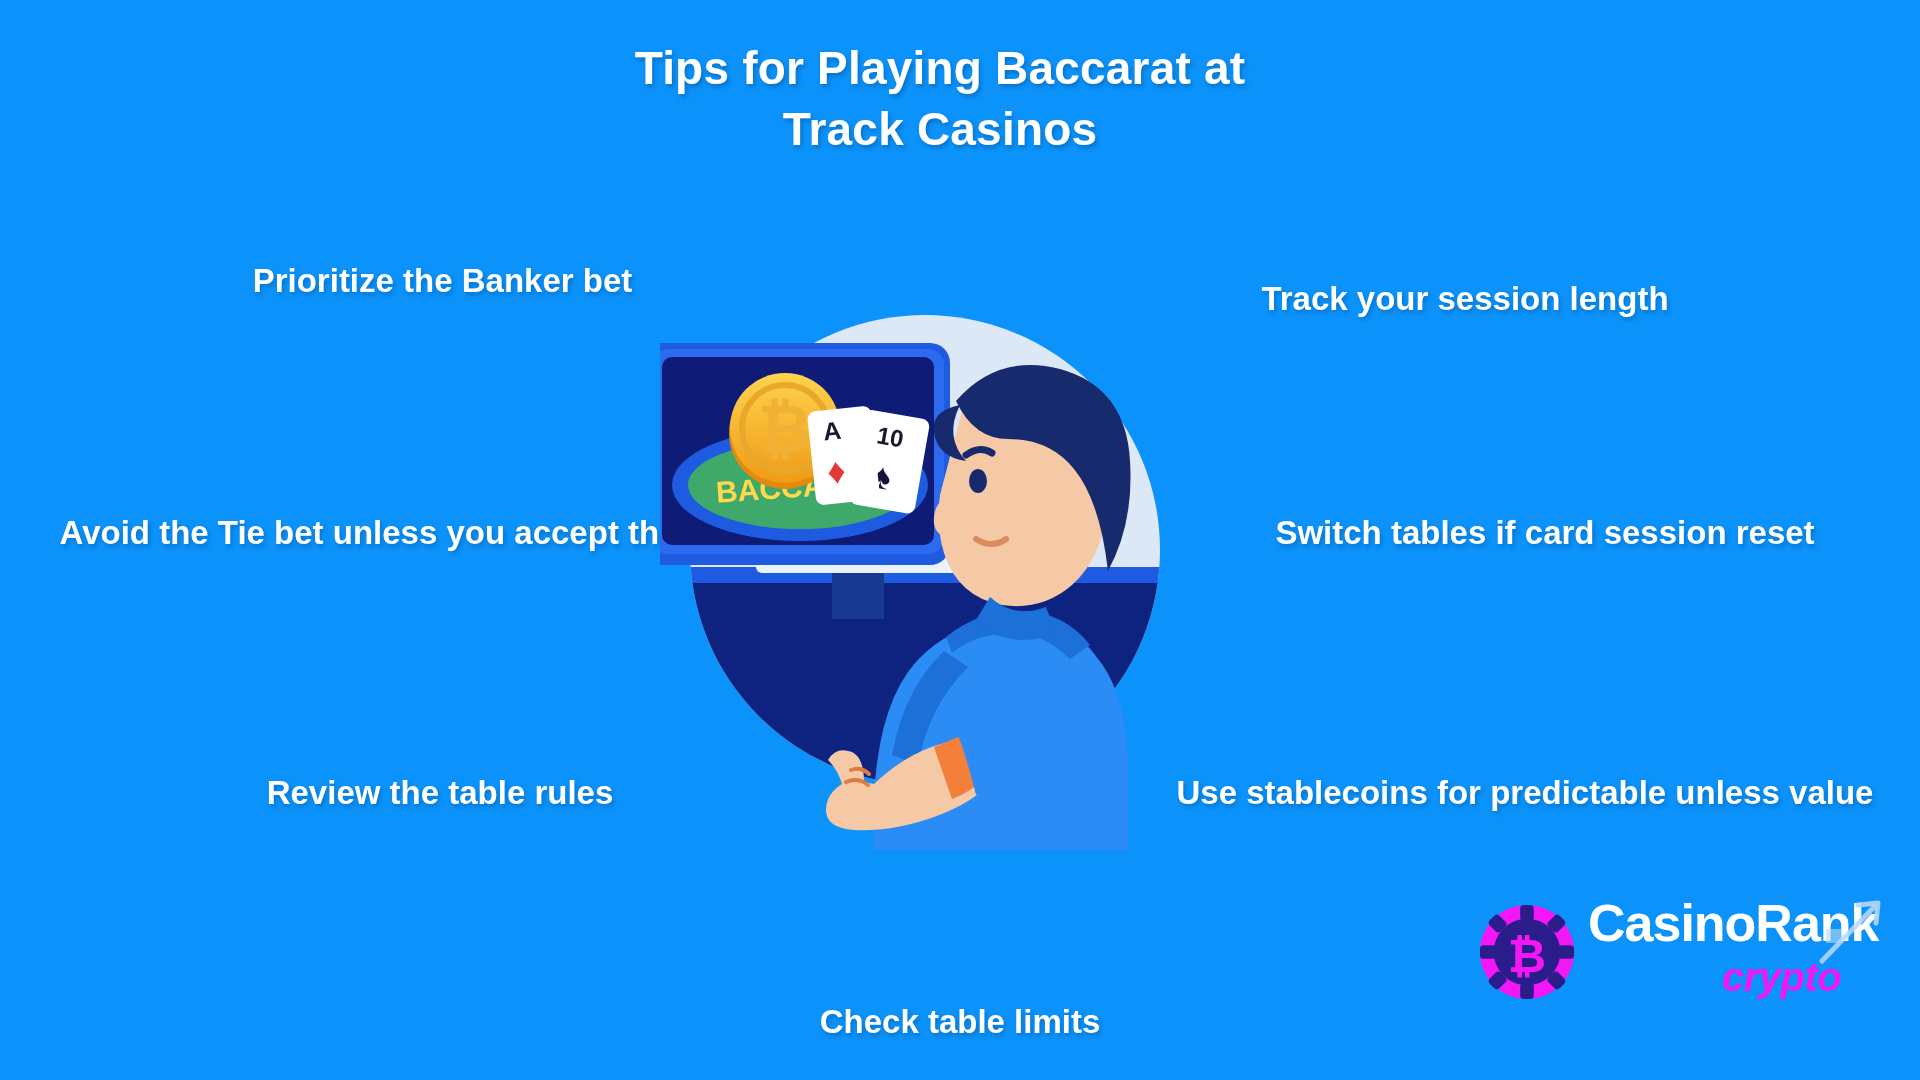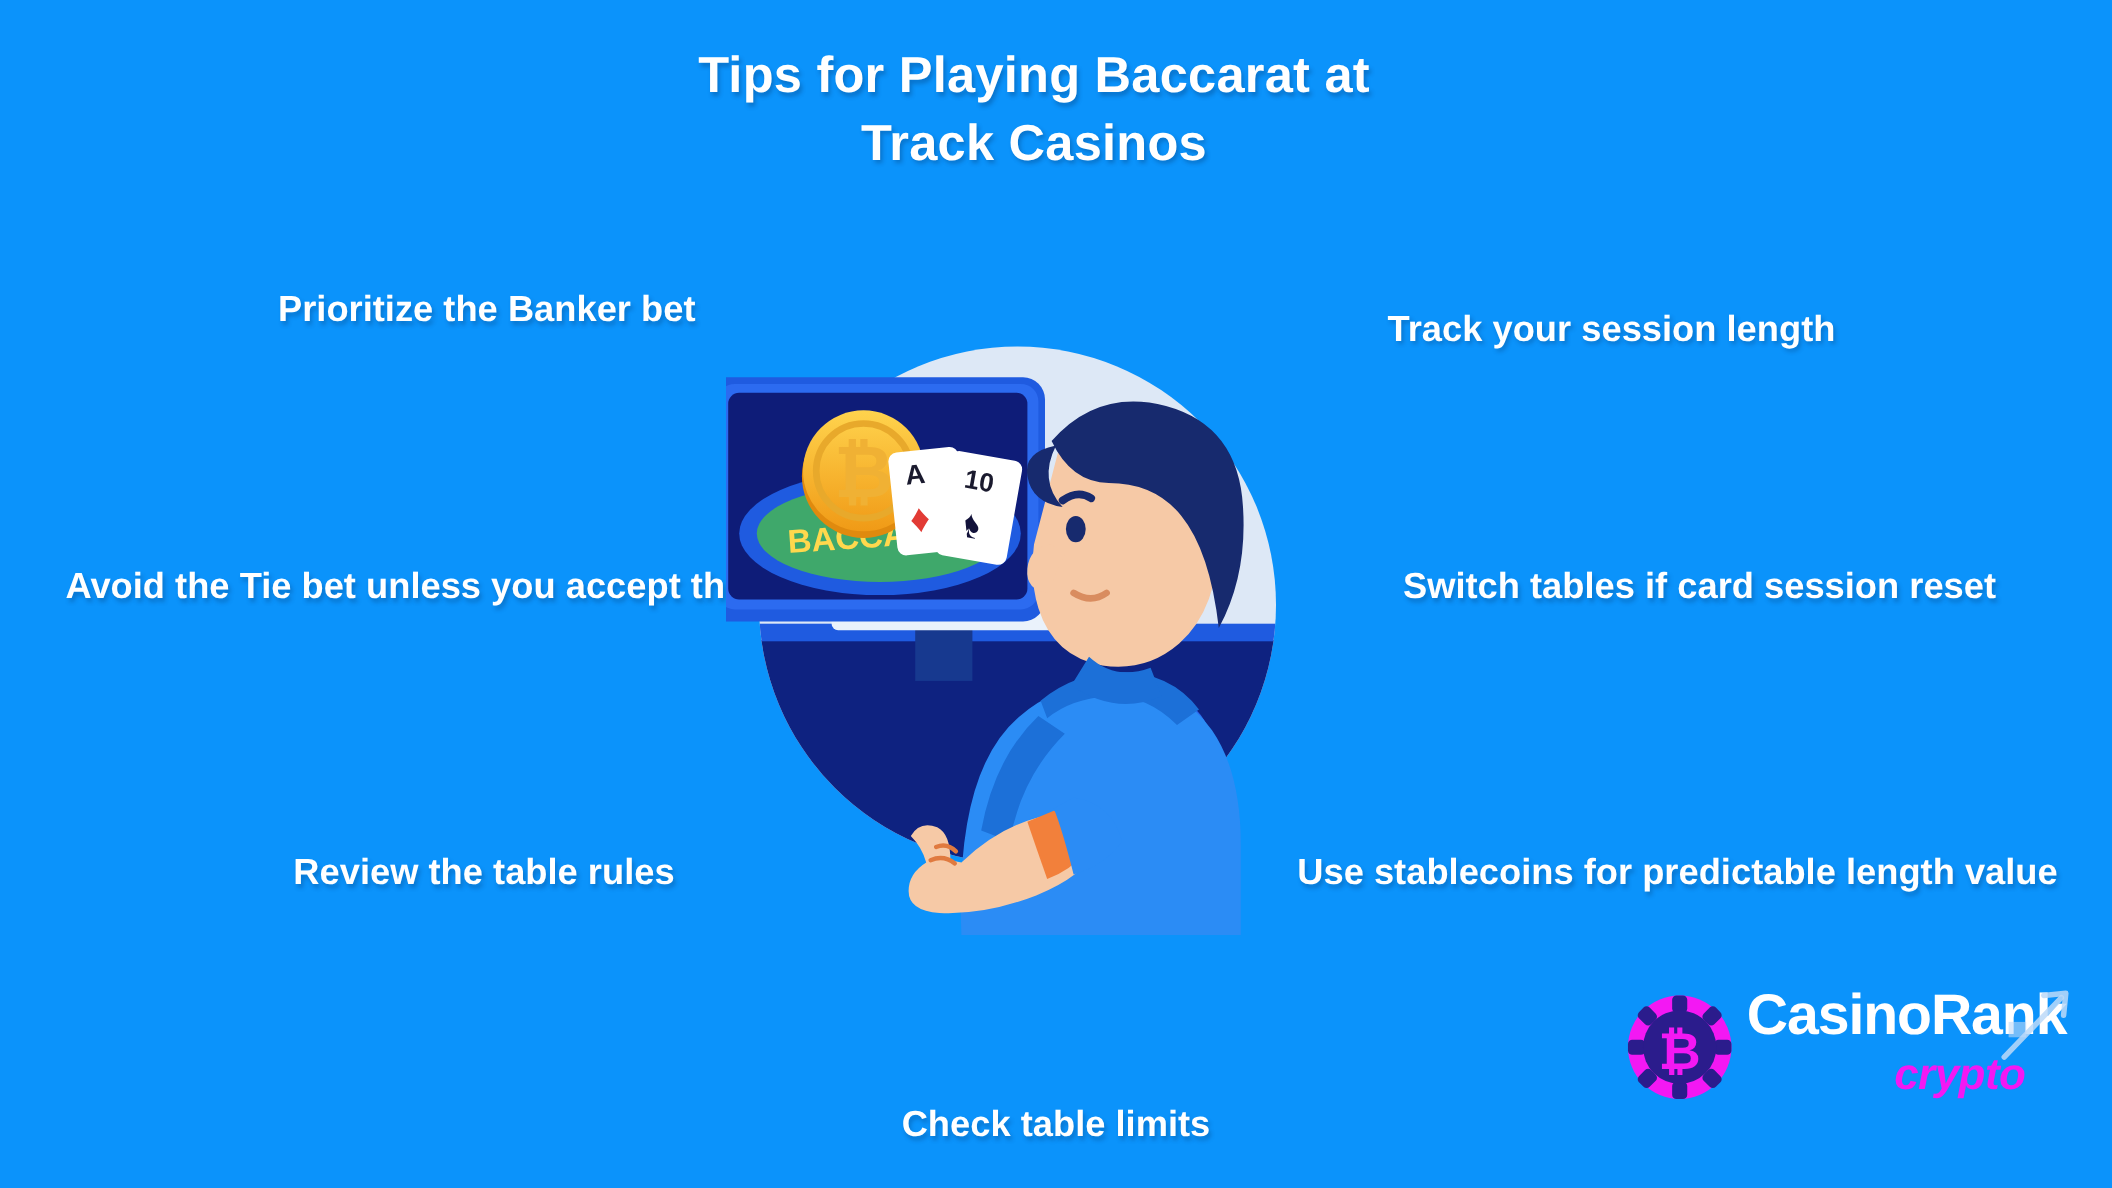--- a/index.html
+++ b/index.html
@@ -63,21 +63,21 @@
     <span>Tips for Playing Baccarat at</span>
     <span class="l2">Track Casinos</span>
   </div>
 
   <div class="tip" id="tip-banker">Prioritize the Banker bet</div>
   <div class="tip" id="tip-tie">Avoid the Tie bet unless you accept the risk</div>
   <div class="tip" id="tip-review">Review the table rules</div>
 
   <div class="tip" id="tip-session">Track your session length</div>
   <div class="tip" id="tip-switch">Switch tables if card session reset</div>
-  <div class="tip" id="tip-stable">Use stablecoins for predictable length value</div>
+  <div class="tip" id="tip-stable">Use stablecoins for predictable unless value</div>
 
   <div class="tip" id="tip-limits">Check table limits</div>
 
   <div id="illo">
     <svg viewBox="0 0 600 590" xmlns="http://www.w3.org/2000/svg">
       <defs>
         <clipPath id="haloClip">
             <circle cx="265" cy="265" r="235"></circle>
           </clipPath>
         <linearGradient id="coinG" x1="0" y1="0" x2="0" y2="1">

